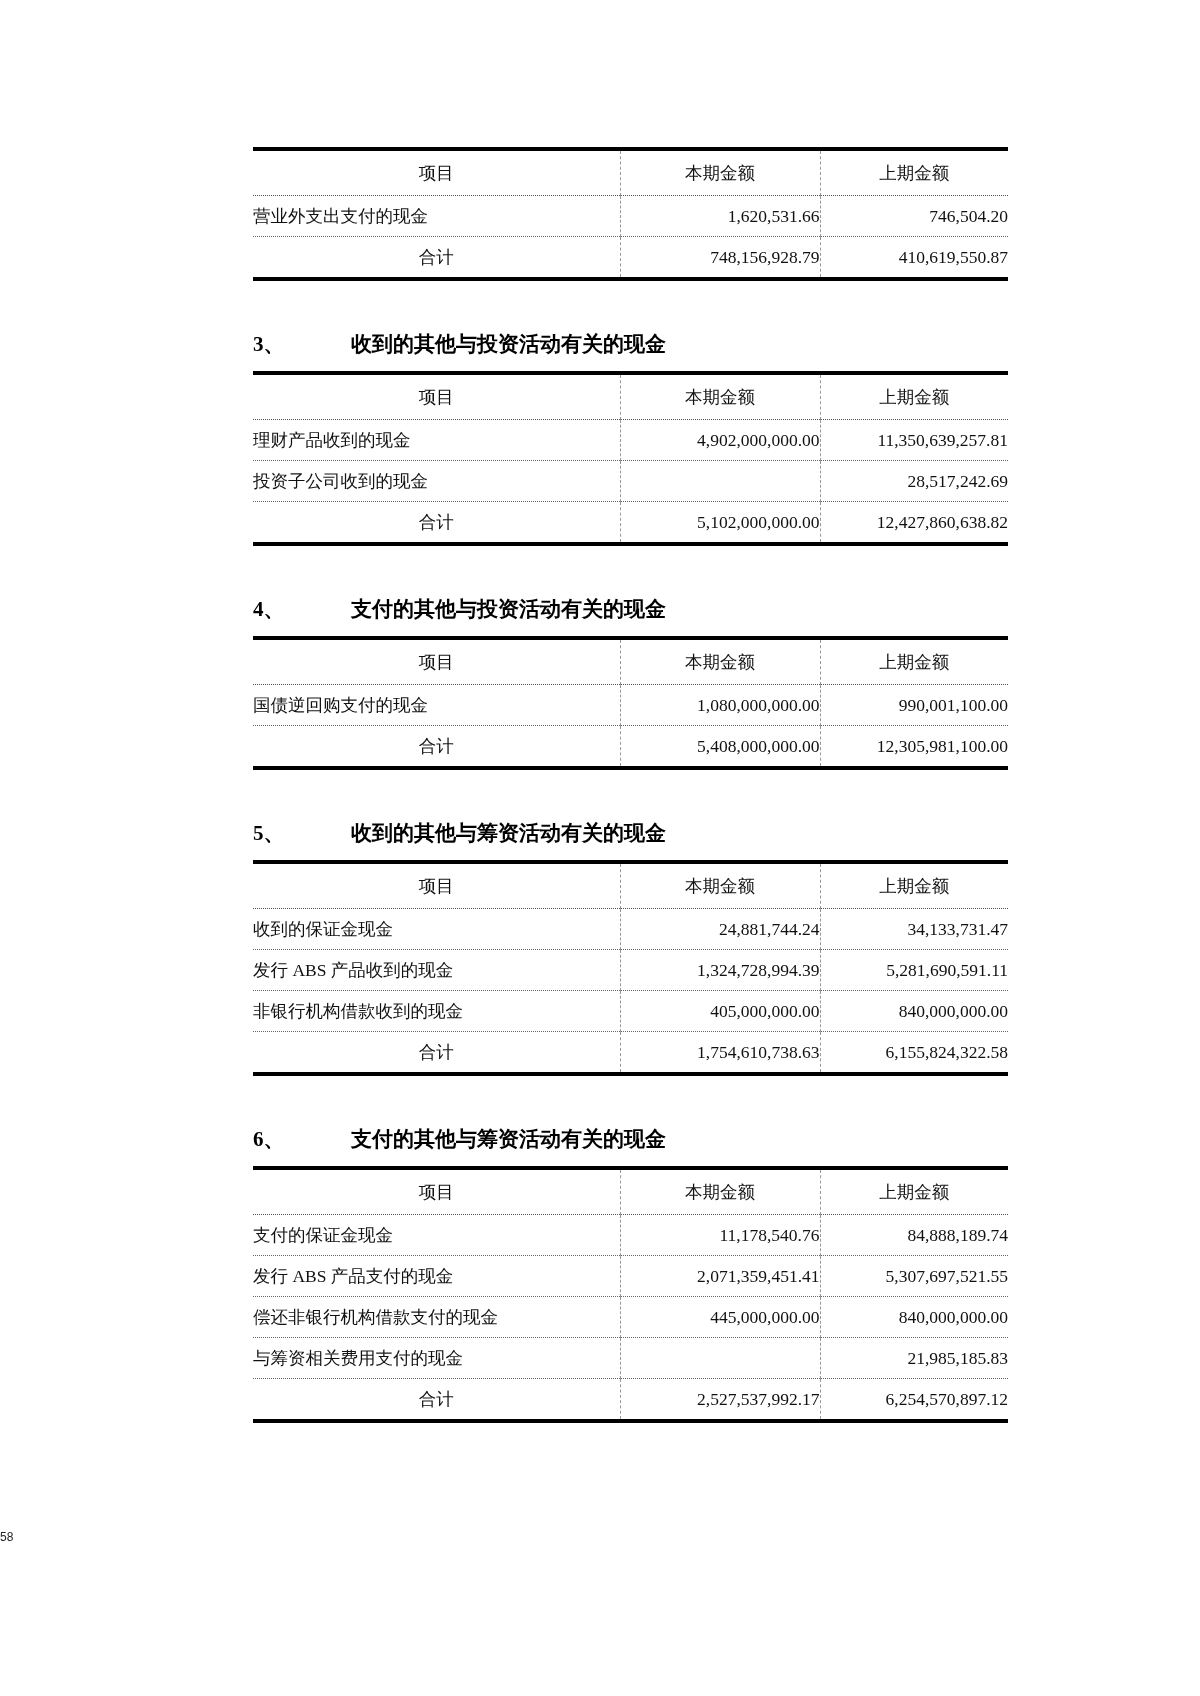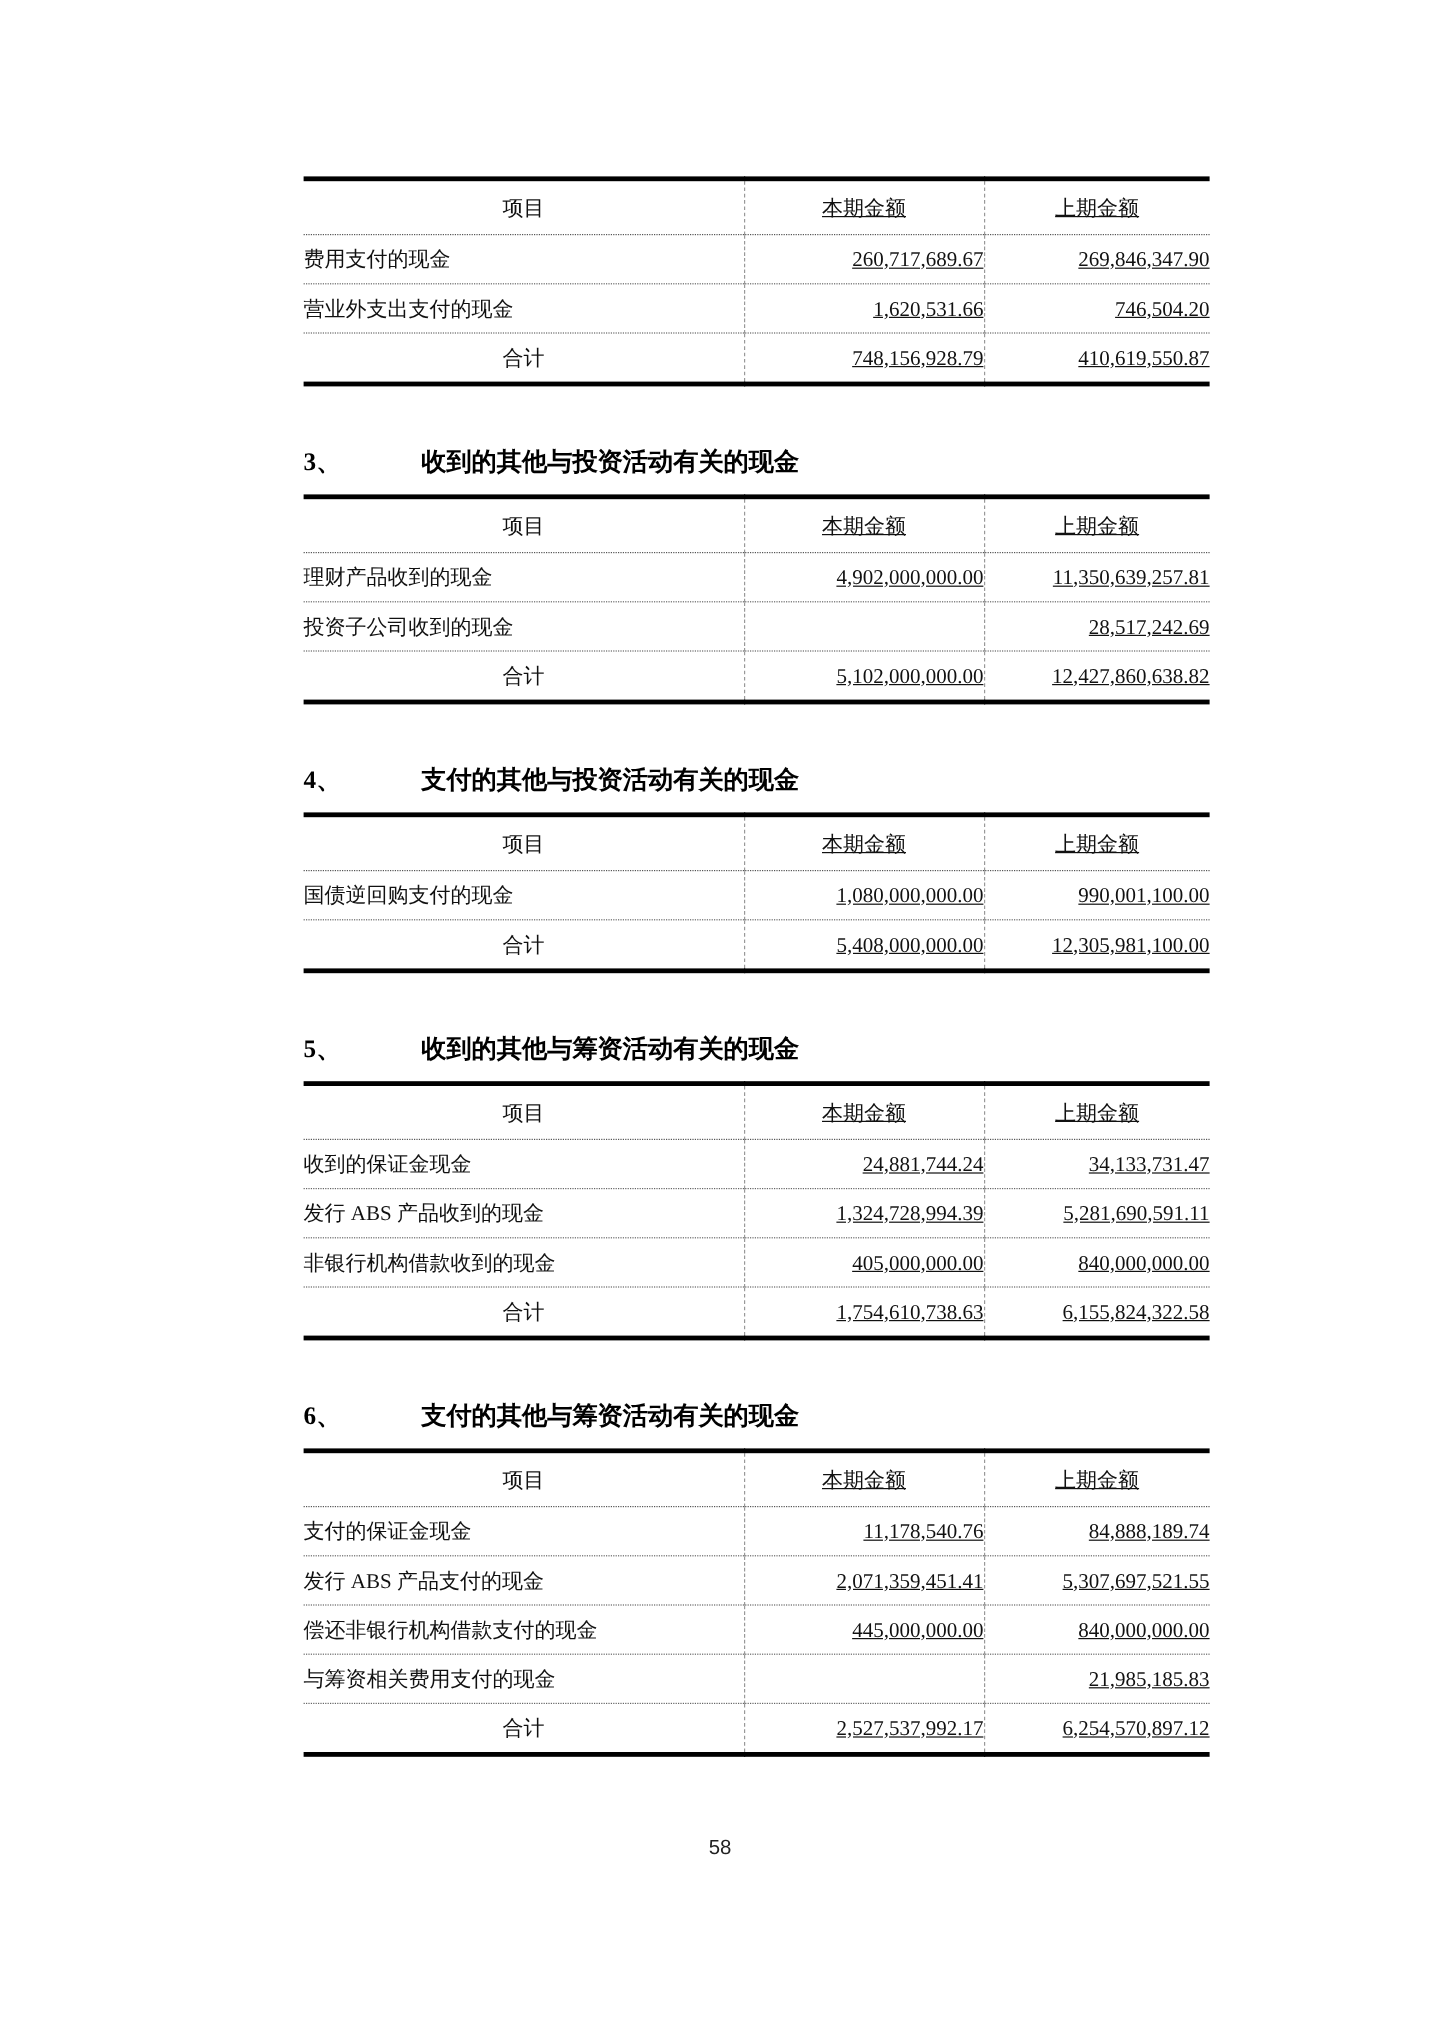--- a/index.html
+++ b/index.html
@@ -65,21 +65,20 @@
     font-size: 17.5px;
     padding: 0;
     border-bottom: 1px dotted #666666;
   }
   table.fin-table tr:last-child td {
     border-bottom: none;
   }
   table.fin-table th + th,
   table.fin-table td + td {
     border-left: 1px dashed #999999;
-    text-decoration: underline;
   }
   td.item {
     text-align: left;
     padding-left: 19px;
     font-size: 18px;
   }
   td.total-label {
     text-align: center;
     padding-left: 0;
     font-size: 18px;
@@ -87,23 +86,22 @@
   td.num {
     text-align: right;
     padding-right: 8px;
     font-family: "Liberation Serif", serif;
   }
   .footer {
     position: absolute;
     top: 1530px;
     left: 0;
     width: 1200px;
-    text-align: center;
     font-family: "Liberation Sans", "DejaVu Sans", sans-serif;
-    font-size: 17px;
+    font-size: 12px;
     color: #222222;
   }
 </style>
 </head>
 <body>
 
 <div class="page">
   <div class="content" id="content">
       <table class="fin-table">
         <colgroup>
@@ -112,25 +110,20 @@
           <col class="c3">
         </colgroup>
         <thead>
           <tr>
             <th>项目</th>
             <th>本期金额</th>
             <th>上期金额</th>
           </tr>
         </thead>
         <tbody>
-          <tr>
-            <td class="item">费用支付的现金</td>
-            <td class="num">260,717,689.67</td>
-            <td class="num">269,846,347.90</td>
-          </tr>
           <tr>
             <td class="item">营业外支出支付的现金</td>
             <td class="num">1,620,531.66</td>
             <td class="num">746,504.20</td>
           </tr>
           <tr>
             <td class="total-label">合计</td>
             <td class="num">748,156,928.79</td>
             <td class="num">410,619,550.87</td>
           </tr>

